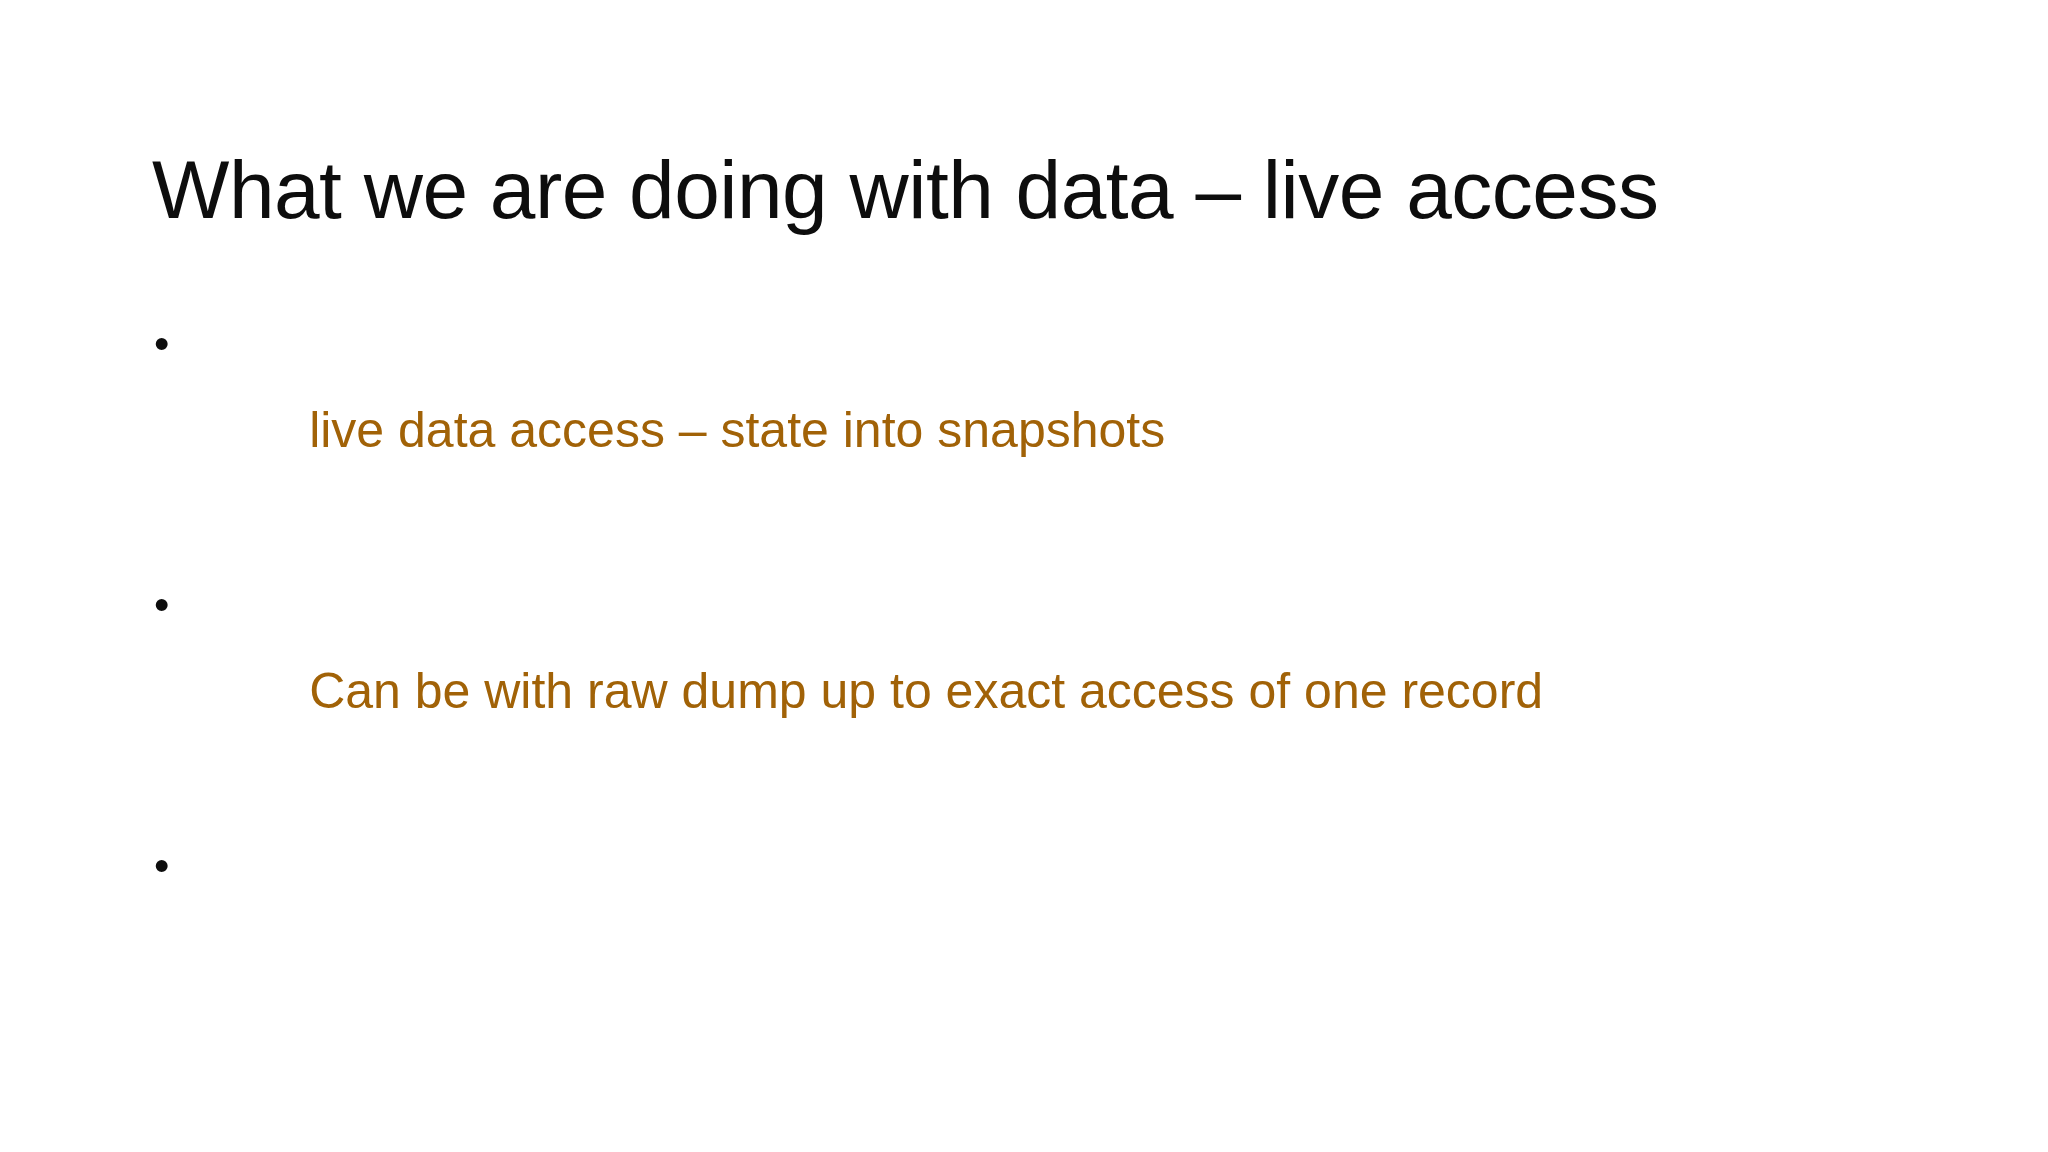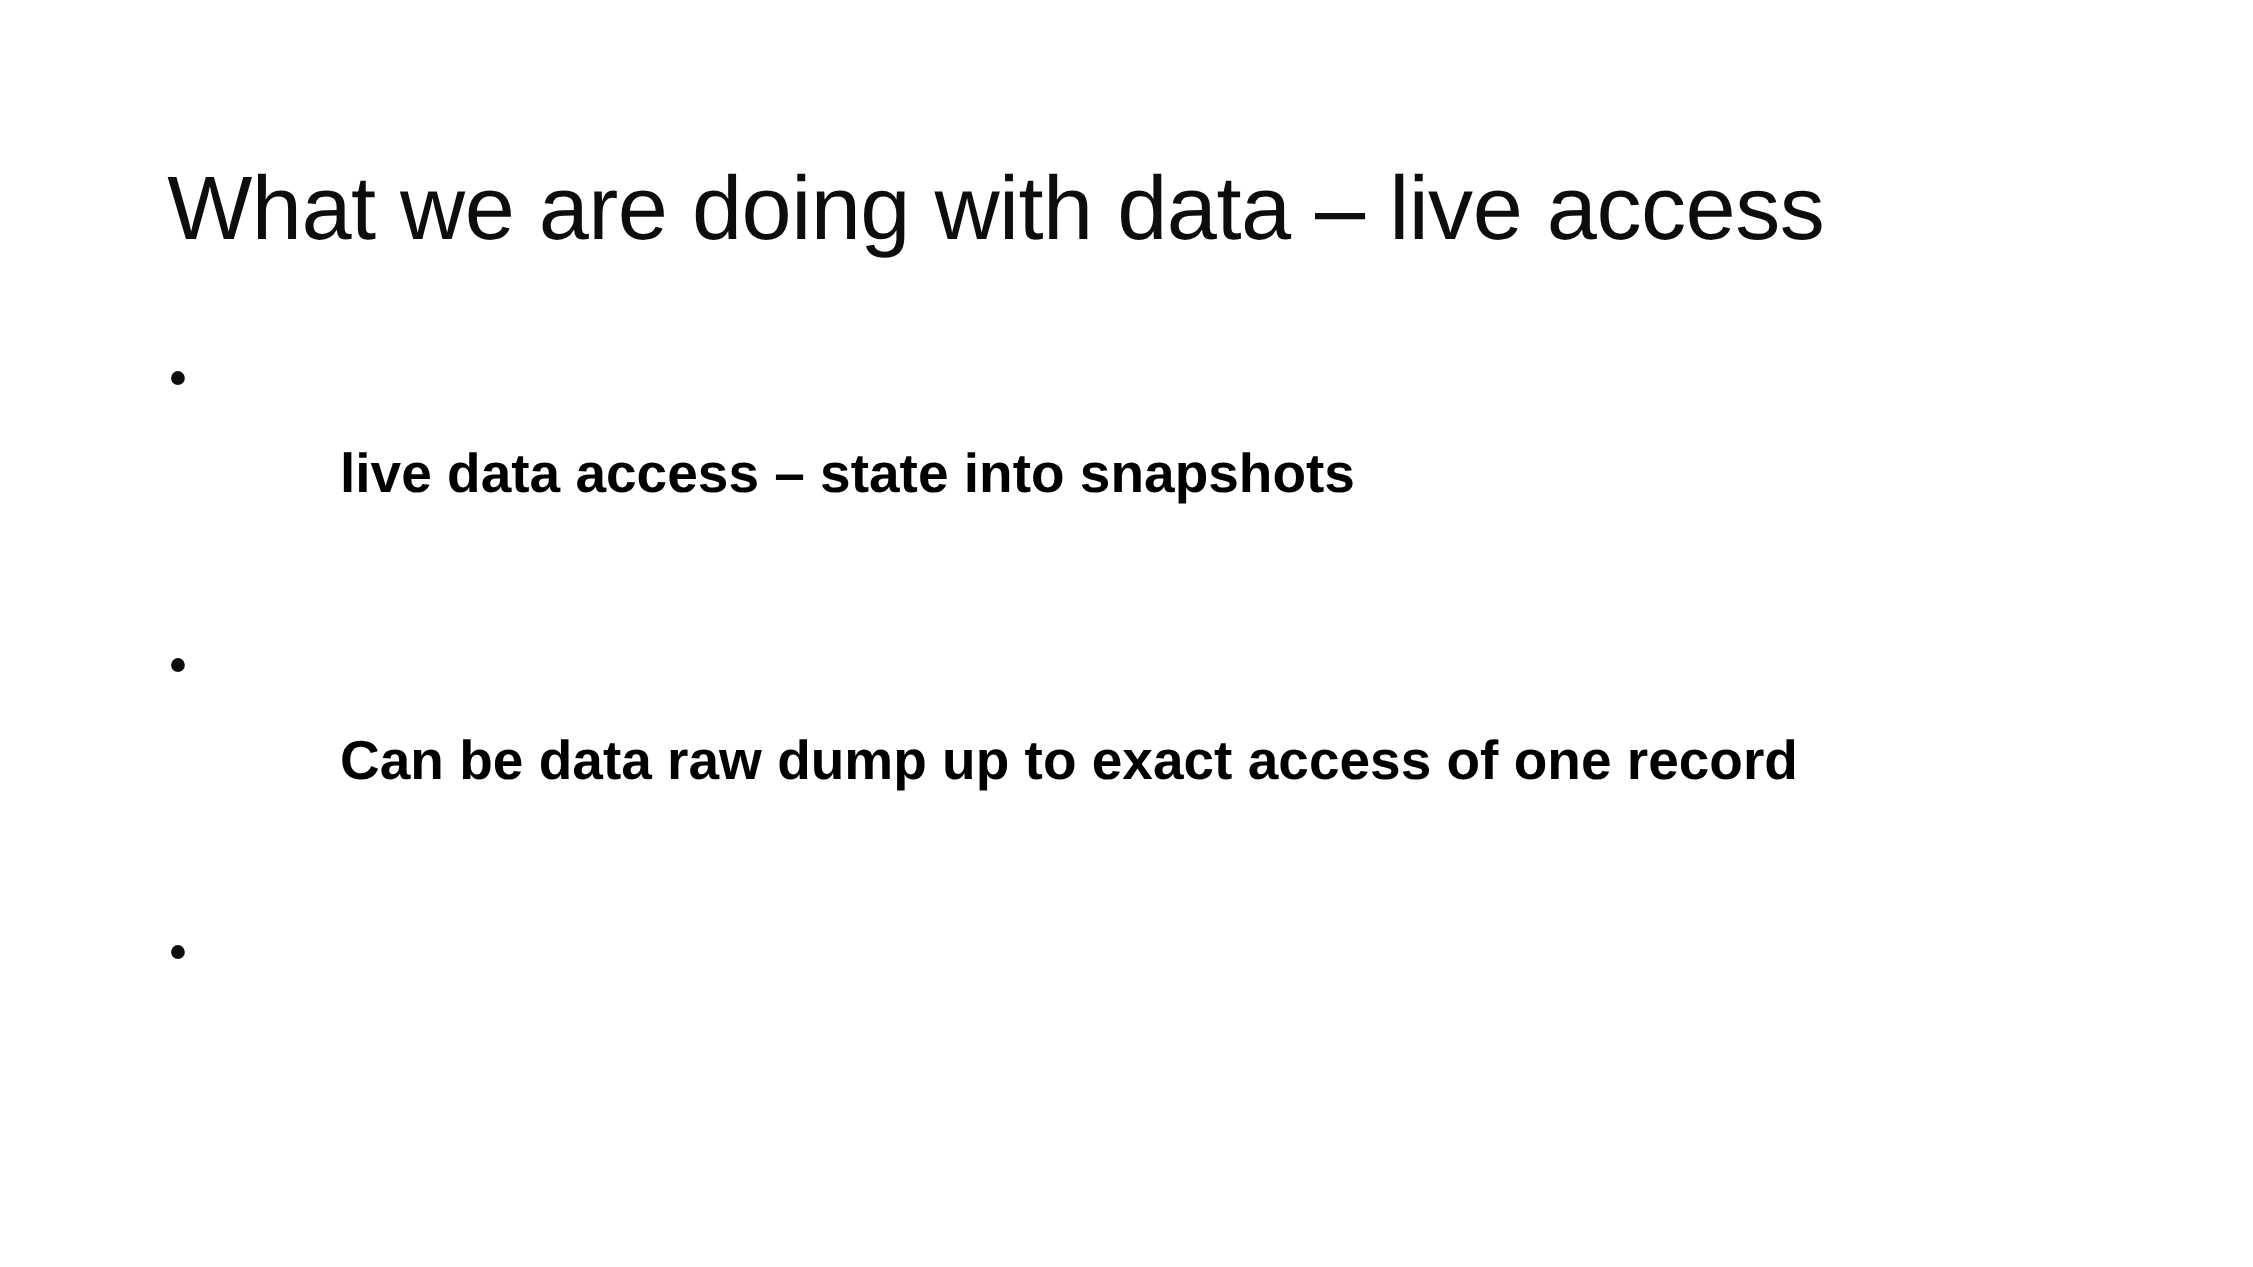--- a/index.html
+++ b/index.html
@@ -44,23 +44,23 @@
 
   ul.bullets {
     list-style: none;
     margin: 0;
     padding: 0;
   }
 
   li.bullet {
     position: relative;
     font-size: 50px;
-    font-weight: 700;
+    font-weight: 400;
     line-height: 87px;
-    color: #000000;
+    color: #a16207;
     padding-left: 46px;
     white-space: pre;
   }
 
   li.bullet::before {
     content: "\2022";
     position: absolute;
     left: 2px;
     top: 0;
     font-size: 44px;
@@ -76,21 +76,21 @@
   <h1 class="slide-title">What we are doing with data – live access</h1>
 
   <div class="body-placeholder">
     <ul class="bullets">
 
       <li class="bullet level-1">
         <span>live data access – state into snapshots</span>
       </li>
 
       <li class="bullet level-1">
-        <span>Can be data raw dump up to exact access of one record</span>
+        <span>Can be with raw dump up to exact access of one record</span>
       </li>
 
 
       <li class="bullet level-1">
         
       </li>
 
     </ul>
   </div>
 

